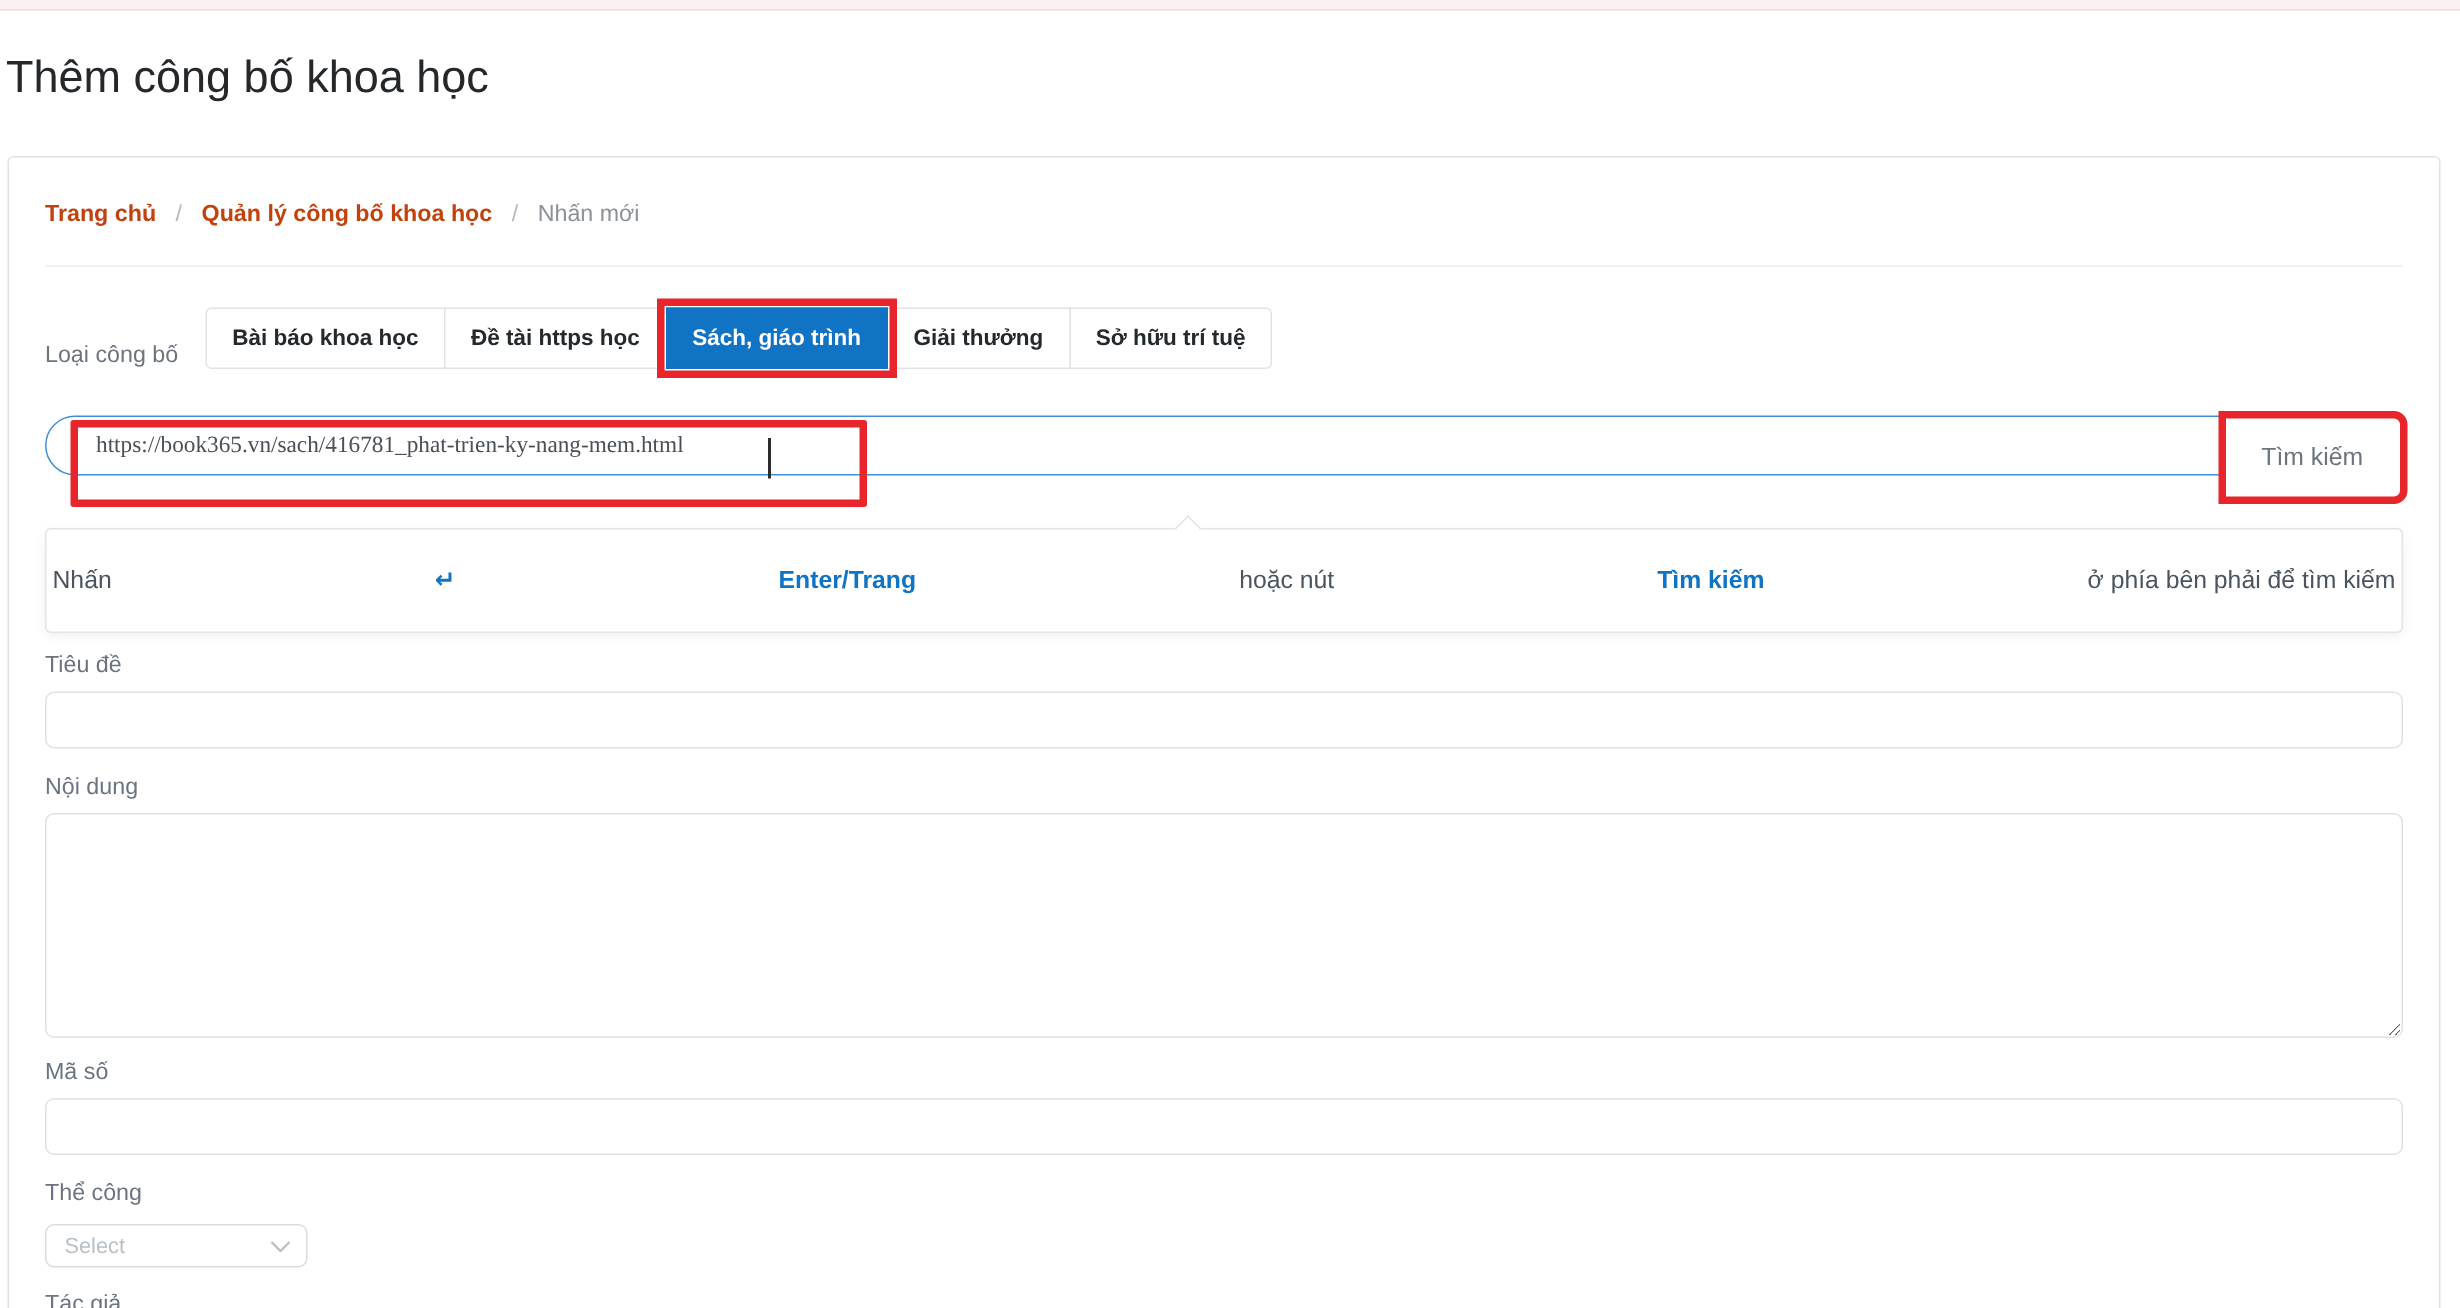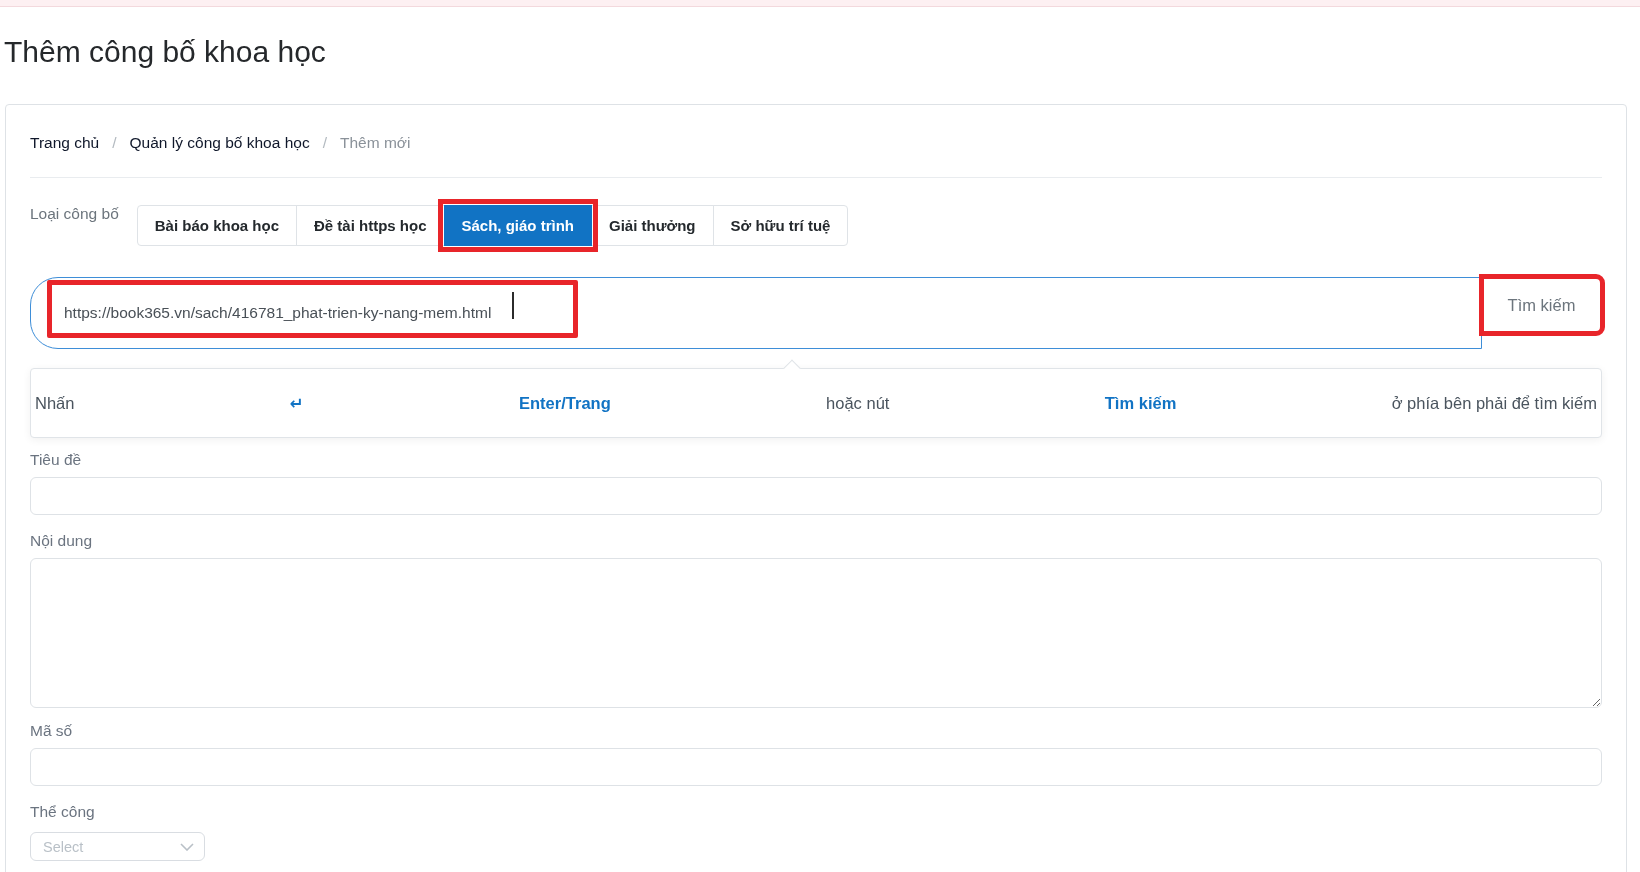--- a/index.html
+++ b/index.html
@@ -9,38 +9,38 @@
 
   .topbar { height:7px; background:#fdf0f2; border-bottom:1px solid #f3d9dd; }
 
   .page-title { margin:25px 0 0 4px; font-size:30px; font-weight:400; color:#25282b; line-height:40px; }
 
   .card { position:absolute; left:5px; top:104px; width:1622px; height:860px;
           border:1px solid #dee2e6; border-radius:4px 4px 0 0; background:#fff; }
   .card-inner { padding:0 24px; }
 
   .breadcrumb { display:flex; align-items:center; padding:29px 0 25px 0; border-bottom:1px solid #e9ecef; font-size:15.5px; }
-  .crumb { font-weight:400; color:#0f172a; cursor:pointer; }
+  .crumb { font-weight:700; color:#c2410c; cursor:pointer; }
   .crumb-sep { color:#b3bac0; margin:0 13px; font-weight:400; }
   .crumb.current { font-weight:400; color:#8a9199; cursor:default; }
 
-  .type-row { margin-top:27px; display:flex; align-items:flex-start; }
+  .type-row { margin-top:27px; display:flex; align-items:flex-end; }
   .type-label { color:#6c757d; font-size:15.5px; margin-right:18px; white-space:nowrap; }
   .btn-group { display:flex; }
   .type-btn { height:41px; padding:0 17px; background:#fff; border:1px solid #dfe3e7; margin-left:-1px;
               font-family:inherit; font-weight:700; font-size:15px; color:#24292d;
               display:flex; align-items:center; white-space:nowrap; cursor:pointer; }
   .type-btn:first-child { margin-left:0; border-radius:4px 0 0 4px; }
   .type-btn:last-child { border-radius:0 4px 4px 0; }
   .type-btn.active { background:#1173c4; border-color:#1173c4; color:#fff; position:relative; z-index:5;
                      outline:5px solid #e8252a; outline-offset:1px; border-radius:0; }
 
   .search-row { margin-top:31px; display:flex; position:relative; }
-  .url-input { flex:1; height:72px; border:1px solid #3e8ed8; border-radius:28px 0 0 28px;
-               padding:0 20px 0 33px; font-family:Liberation Sans, sans-serif; font-size:15.5px; color:#495057; outline:none; background:#fff; }
+  .url-input { flex:1; height:40px; border:1px solid #3e8ed8; border-radius:28px 0 0 28px;
+               padding:0 20px 0 33px; font-family:Liberation Serif, serif; font-size:15.5px; color:#495057; outline:none; background:#fff; }
   .search-btn { width:120px; height:56px; border:1px solid #d4d9de; border-left:none; background:#fff;
                 color:#6c757d; font-family:inherit; font-size:16.5px; border-radius:0 6px 6px 0; cursor:pointer;
                 position:relative; z-index:5; outline:5px solid #e8252a; outline-offset:-2px; }
 
   .hint-box { margin-top:19px; height:70px; position:relative; background:#fff;
               border:1px solid #e0e4e8; border-radius:4px; box-shadow:0 2px 8px rgba(0,0,0,0.06);
               display:flex; align-items:center; justify-content:space-between; font-size:16.5px; color:#4a545e; }
   .hint-caret { position:absolute; top:-7px; left:755px; width:12px; height:12px; background:#fff;
                 border-left:1px solid #e0e4e8; border-top:1px solid #e0e4e8; transform:rotate(45deg); }
   .hint-strong { color:#1173c4; font-weight:700; }
@@ -72,21 +72,21 @@
   <h1 class="page-title">Thêm công bố khoa học</h1>
 
   <div class="card">
     <div class="card-inner">
 
       <div class="breadcrumb">
         <span class="crumb">Trang chủ</span>
         <span class="crumb-sep">/</span>
         <span class="crumb">Quản lý công bố khoa học</span>
         <span class="crumb-sep">/</span>
-        <span class="crumb current">Thêm mới</span>
+        <span class="crumb current">Nhấn mới</span>
       </div>
 
       <div class="type-row">
         <span class="type-label">Loại công bố</span>
         <div class="btn-group">
           <button class="type-btn">Bài báo khoa học</button>
           <button class="type-btn">Đề tài https học</button>
           <button class="type-btn active">Sách, giáo trình</button>
           <button class="type-btn">Giải thưởng</button>
           <button class="type-btn">Sở hữu trí tuệ</button>

